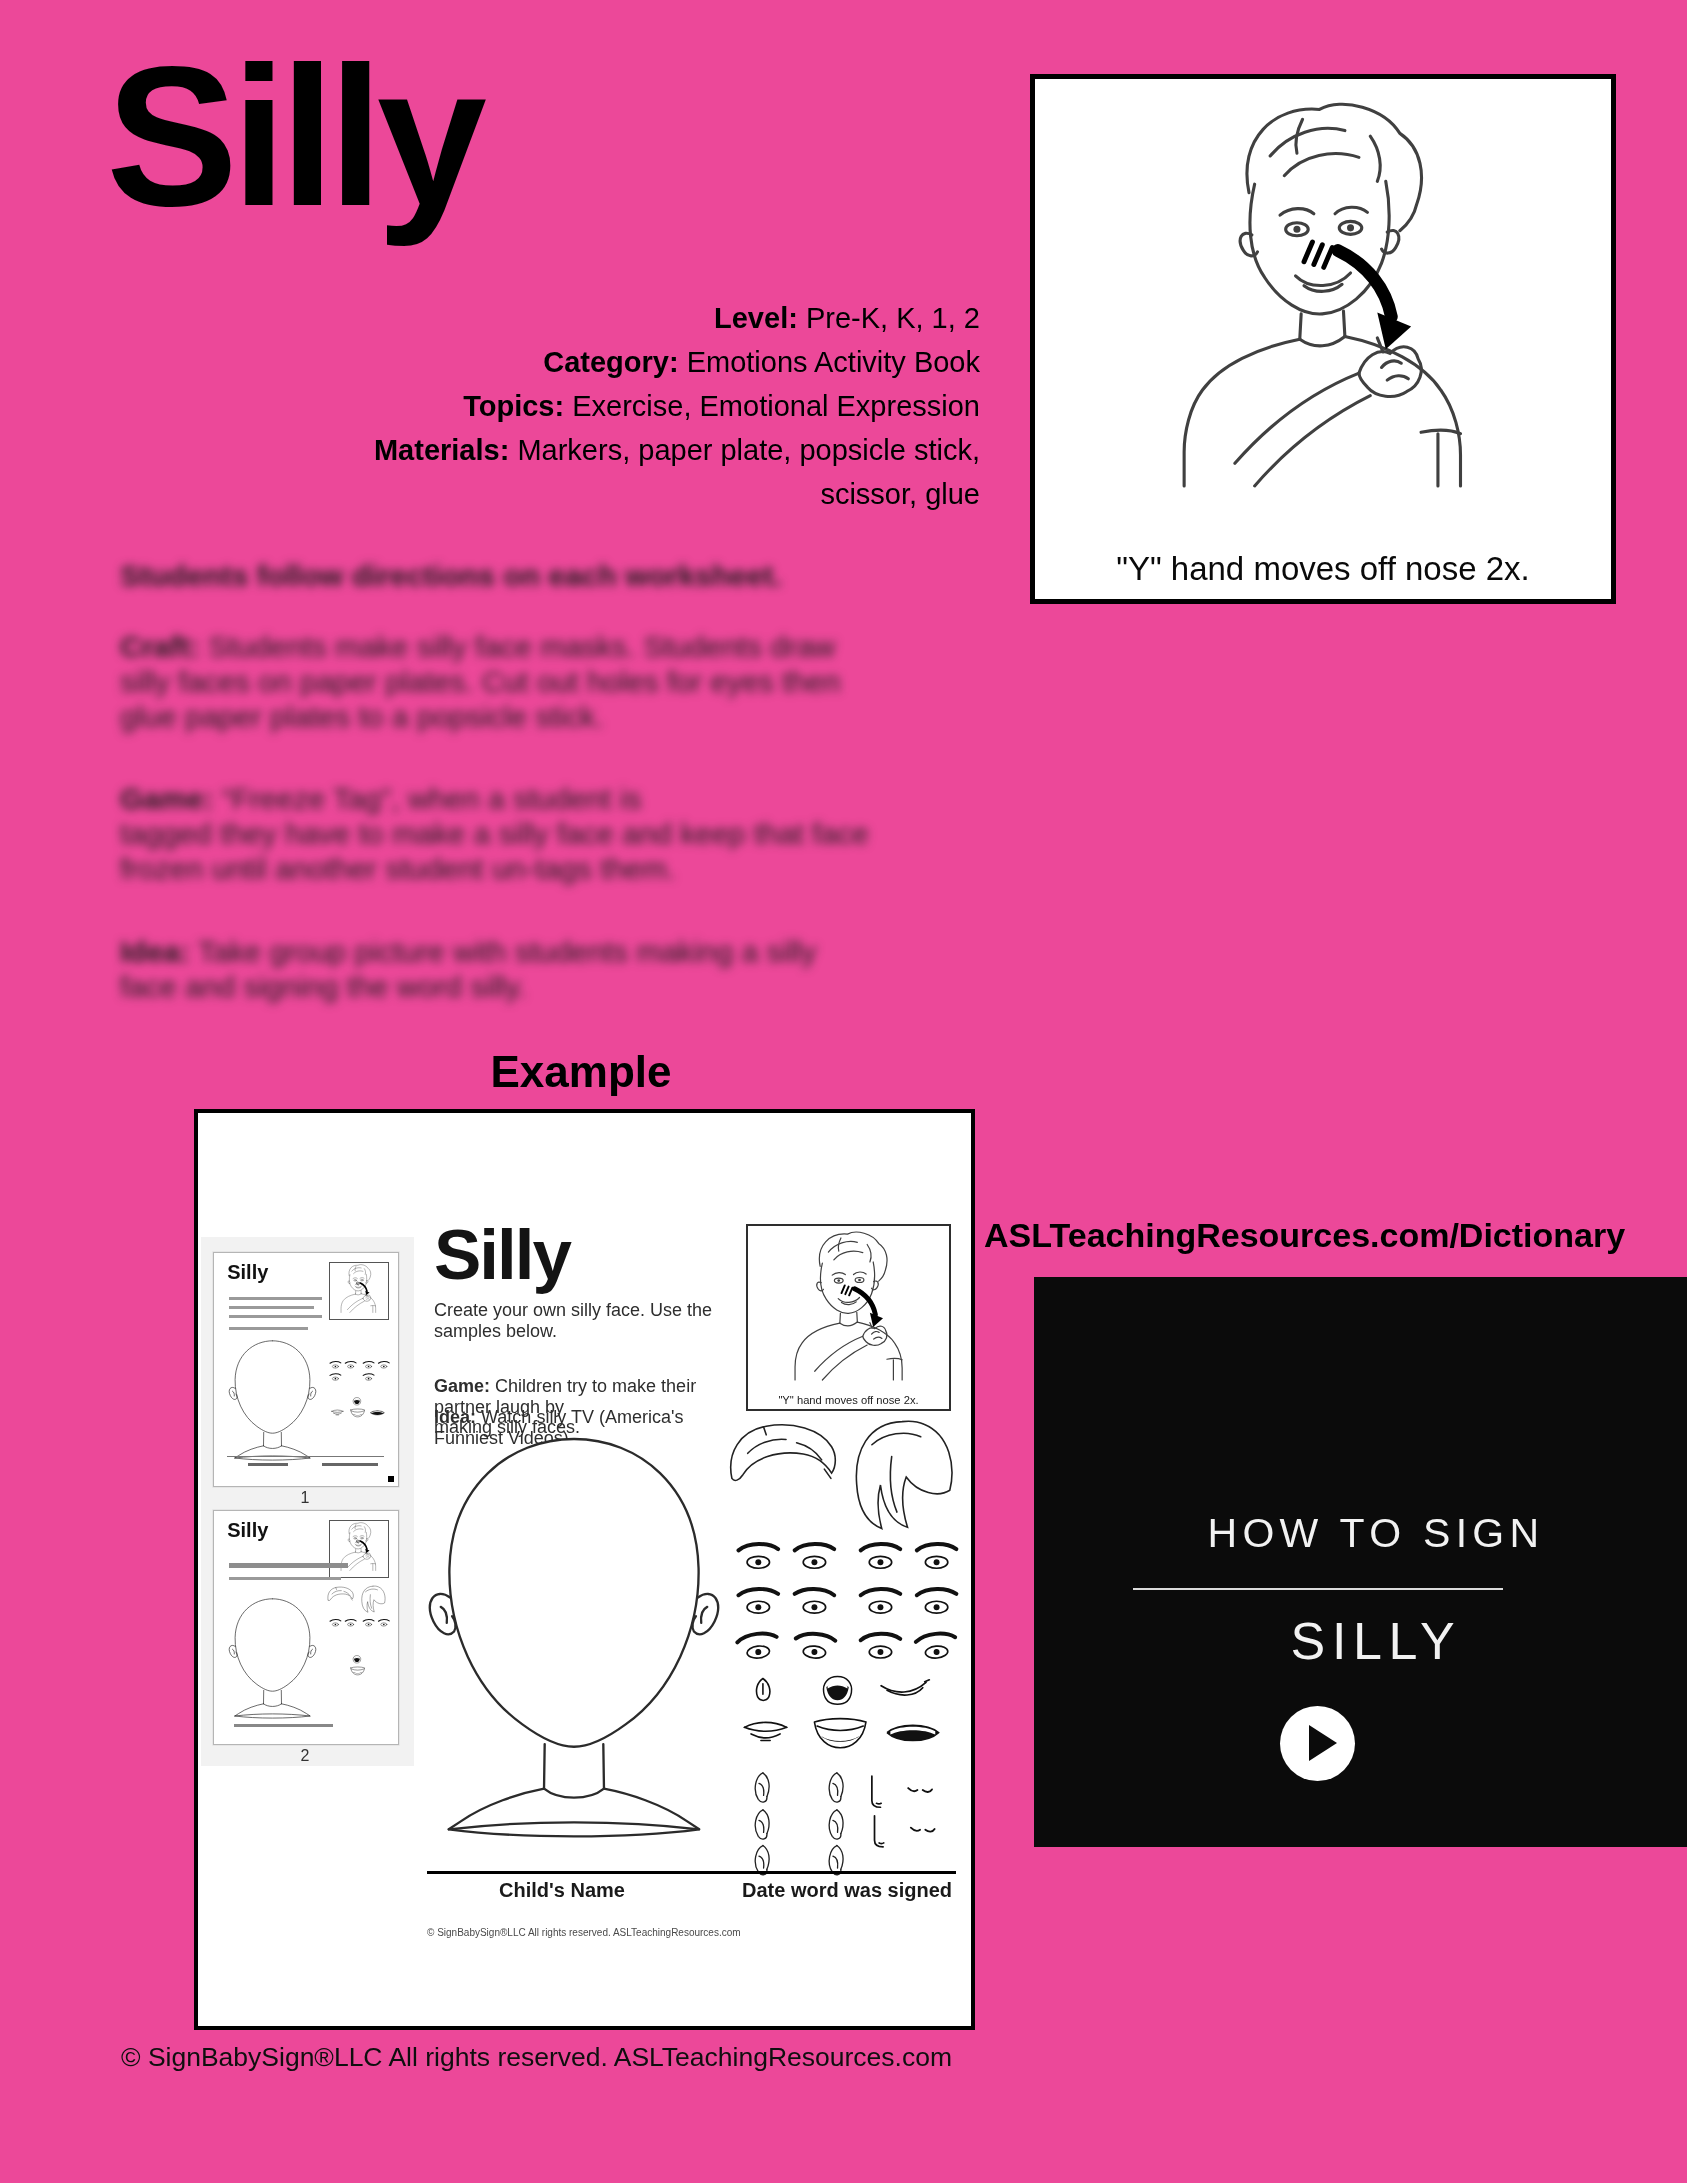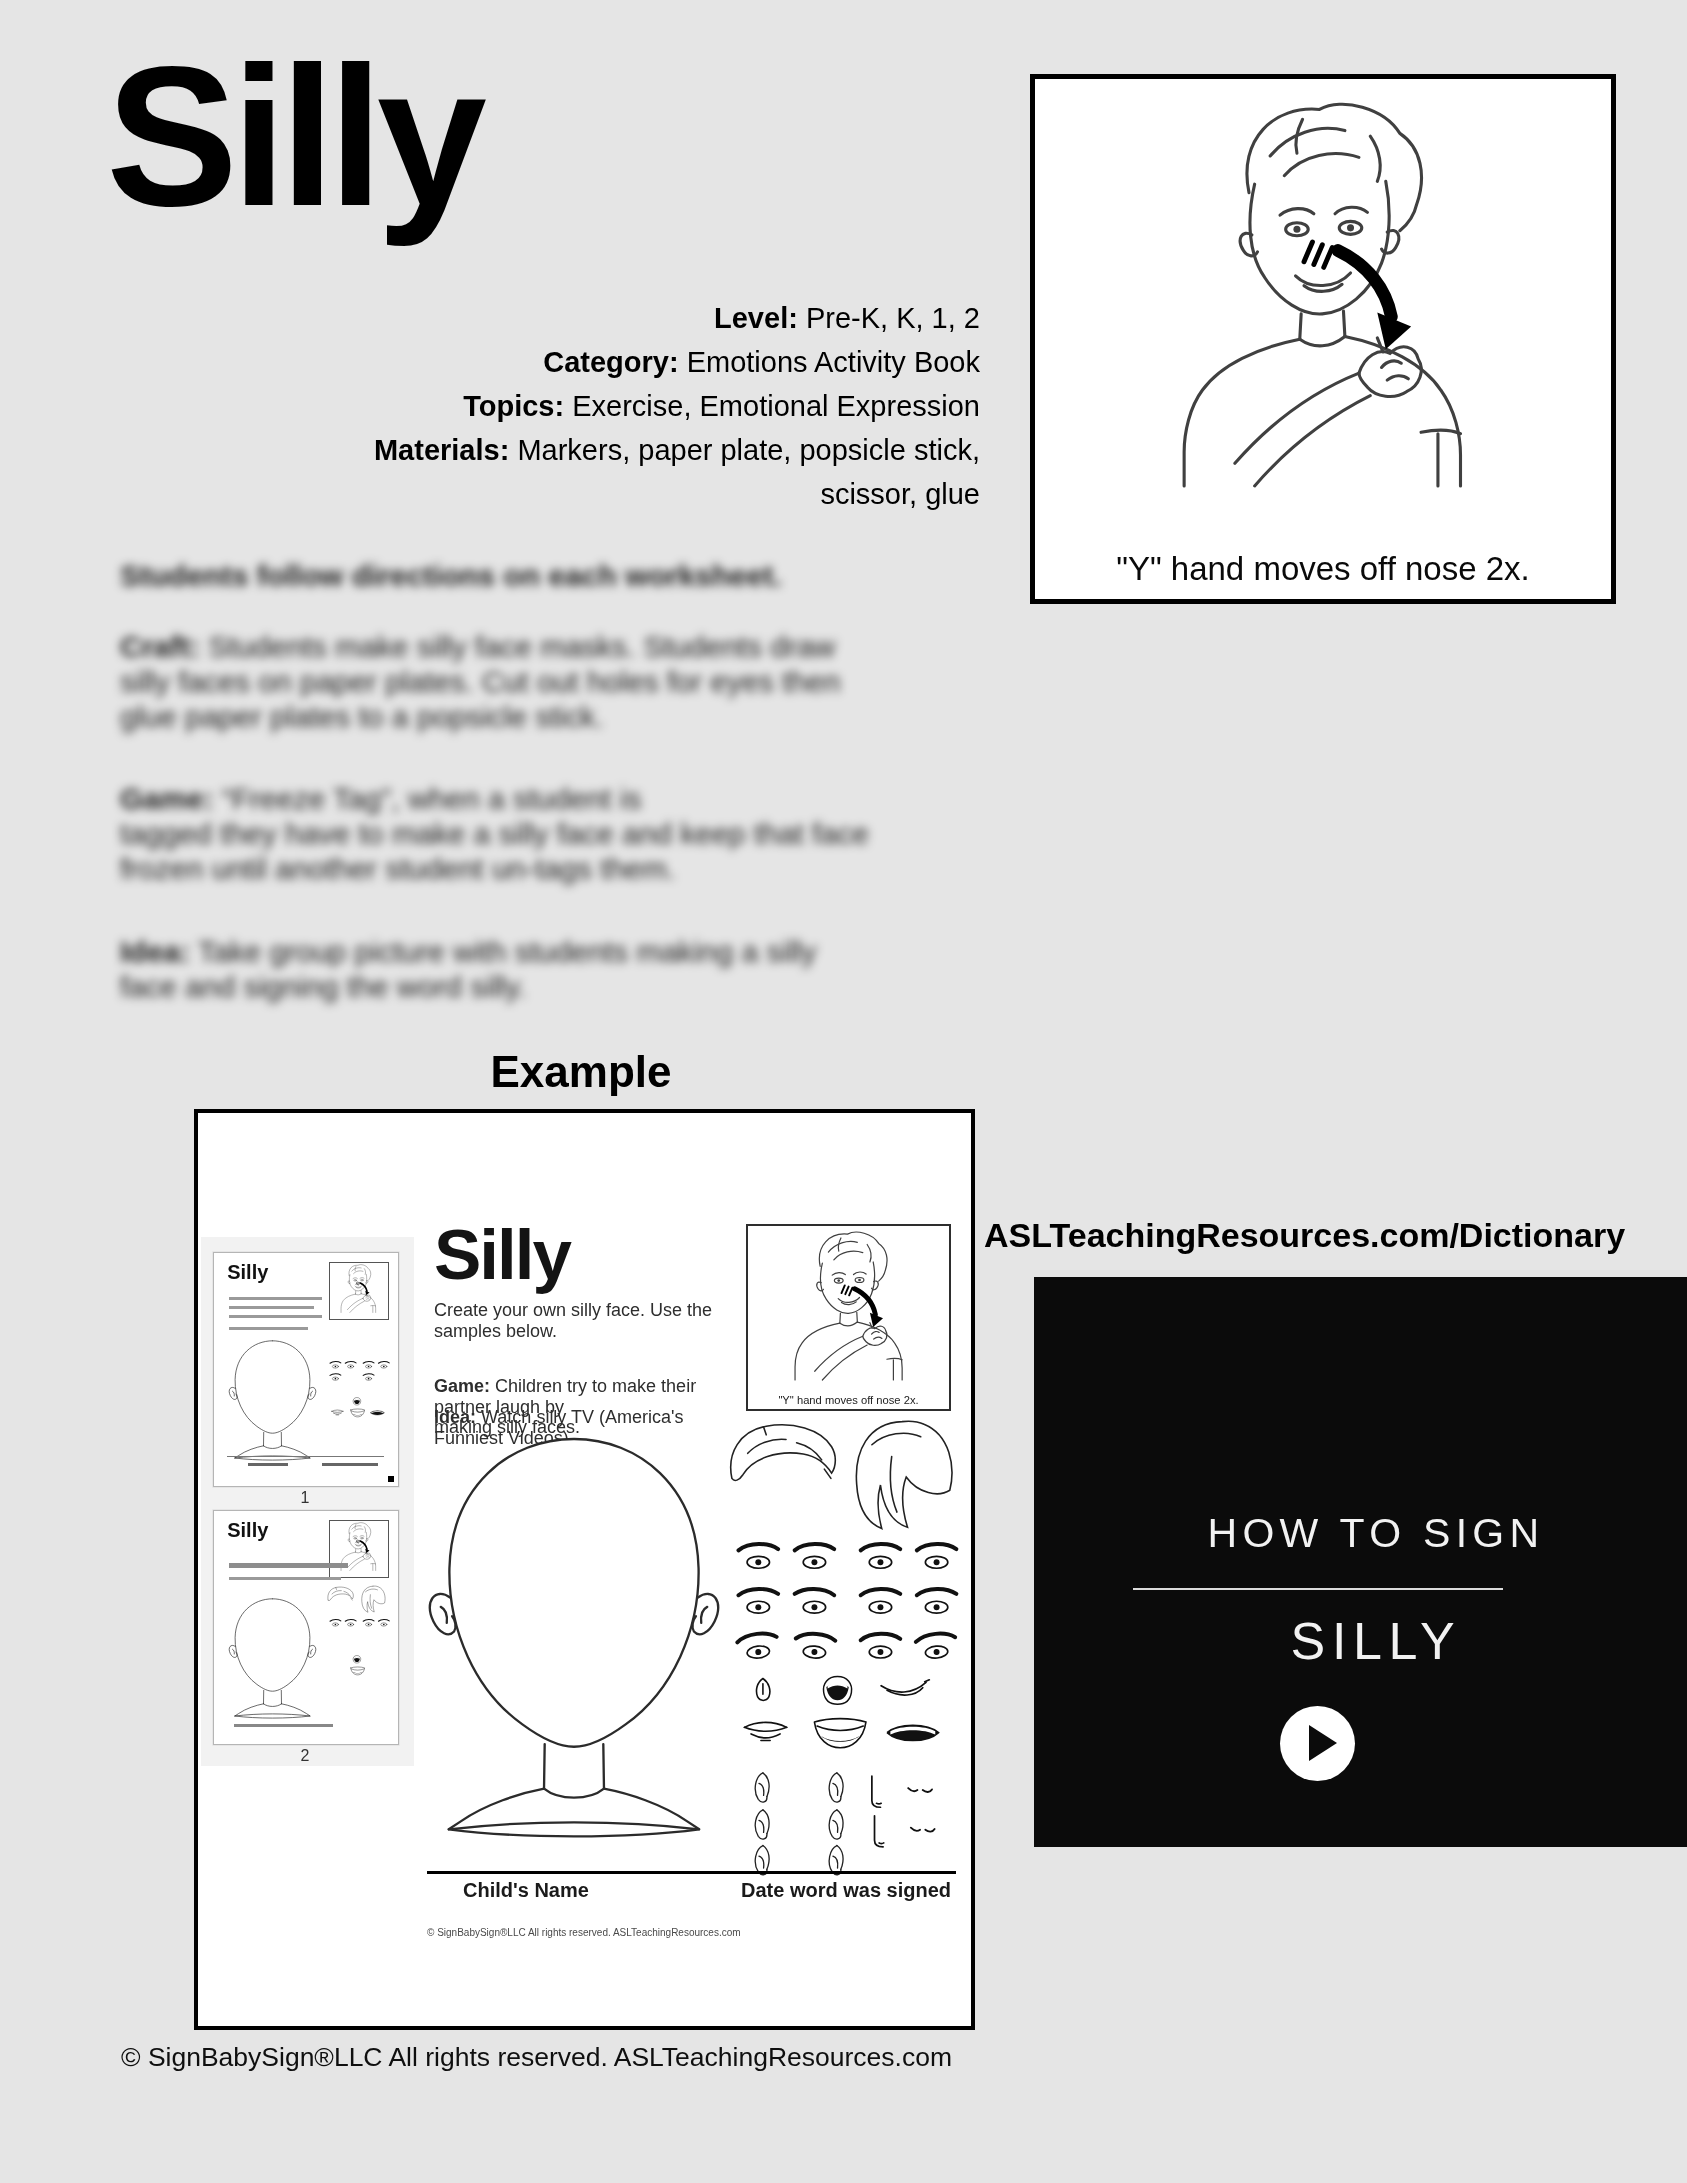--- a/index.html
+++ b/index.html
@@ -1,16 +1,16 @@
 <!DOCTYPE html>
 <html style="font-size:10.6px"><head>
 <meta charset="utf-8">
 <style>
   html,body{margin:0;padding:0;background:#888;}
-  .page{position:relative;width:1687px;height:2183px;background:#e5e5e5;
+  .page{position:relative;width:1687px;height:2183px;background:#ec4899;
         font-family:"Liberation Sans", sans-serif;color:#000;overflow:hidden;}
   .abs{position:absolute;}
   .b{font-weight:bold;}
   
   .main-title{left:106px;top:38px;font-size:198px;font-weight:bold;letter-spacing:-6.6px;line-height:1;}
   
   .meta{left:120px;top:296px;font-size:29px;line-height:44px;width:860px;text-align:right;}
   
   .blurred{filter:blur(4.6px);color:#1c1c1c;}
   .intro-line{left:120px;top:559px;font-size:30px;font-weight:bold;}
@@ -28,21 +28,21 @@
   .bar{position:absolute;background:#9a9a9a;height:2.6px;}
   .thumb-sign{position:absolute;border:1.3px solid #555;background:#fff;}
   .page-num{position:absolute;text-align:center;font-size:16px;color:#333;}
   .ws-title{left:236px;top:101px;font-size:71px;font-weight:bold;letter-spacing:-2px;color:#141414;}
   .fuzzy{filter:blur(0.5px);color:#2e2e2e;}
   .ws-p{left:236px;width:311px;font-size:18px;line-height:20.5px;}
   .ws-sign{left:548px;top:111px;width:201px;height:183px;border:2.6px solid #2e2e2e;background:#fff;}
   .ws-sign .drawing{left:17px;top:1.3px;width:165px;height:153px;}
   .ws-sign-cap{left:0;right:0;bottom:2.6px;text-align:center;font-size:11.2px;color:#222;}
   .ws-rule{left:229px;top:758px;width:529px;height:2.6px;background:#000;}
-  .ws-label{top:766px;font-size:20px;font-weight:bold;color:#1a1a1a;}
+  .ws-label{top:766px;font-size:20px;font-weight:bold;color:#1a1a1a;text-align:center;}
   .ws-fine{left:229px;top:814px;font-size:10px;color:#4a4a4a;filter:blur(0.7px);}
   
   .dict-heading{left:984px;top:1216px;width:668px;font-size:34px;font-weight:bold;white-space:nowrap;}
   .video-box{left:1034px;top:1277px;width:684px;height:570px;background:#0b0b0b;}
   .video-line1{left:0;right:0;top:233px;text-align:center;color:#f2f2f2;font-size:41px;letter-spacing:5.3px;font-weight:400;}
   .video-divider{left:99px;top:311px;width:370px;height:2px;background:#dcdcdc;}
   .video-word{left:0;right:0;top:334px;text-align:center;color:#f2f2f2;font-size:52px;letter-spacing:6.6px;}
   .play-btn{left:246px;top:429px;width:75px;height:75px;border-radius:50%;background:#ffffff;}
   .play-tri{position:absolute;left:29px;top:19px;width:0;height:0;
             border-top:18.5px solid transparent;border-bottom:18.5px solid transparent;border-left:28px solid #0b0b0b;}

